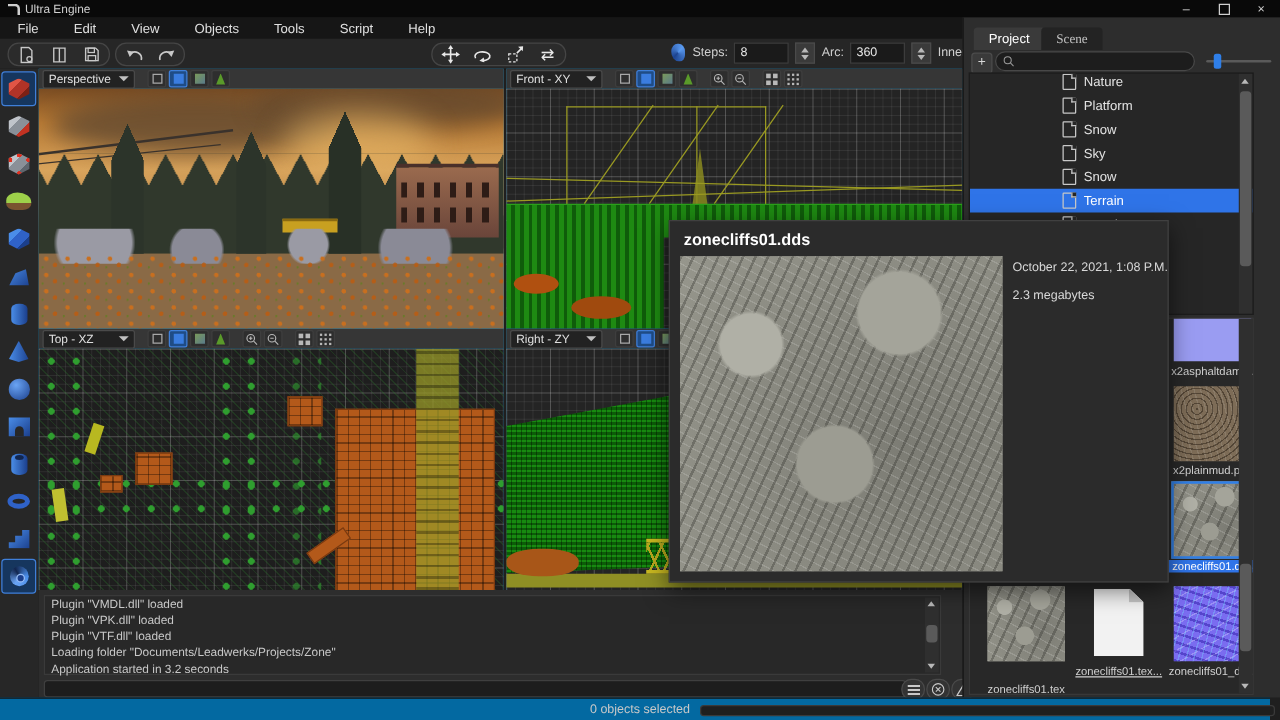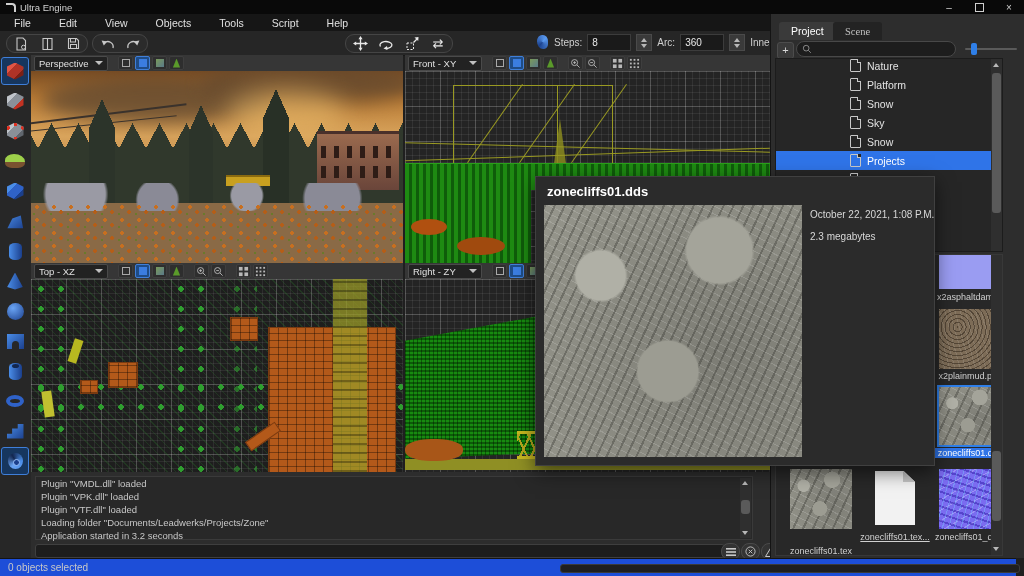--- a/index.html
+++ b/index.html
@@ -110,21 +110,21 @@
      repeating-linear-gradient(105deg,rgba(120,220,255,.35) 0 1px,transparent 1px 6px),
      repeating-linear-gradient(18deg,rgba(40,20,160,.45) 0 2px,transparent 2px 7px),
      repeating-linear-gradient(150deg,rgba(255,255,255,.25) 0 1px,transparent 1px 9px);}
   .tex-purple{background:#9a9cf2;}
   
   #popup{left:535px;top:176px;width:400px;height:290px;background:#2b2b2b;border:1px solid #404040;box-shadow:0 6px 18px rgba(0,0,0,.55);z-index:50;box-sizing:border-box;}
   #popuptitle{position:absolute;left:11px;top:7px;font-size:13px;font-weight:bold;color:#ffffff;}
   #popupimg{position:absolute;left:8px;top:28px;width:258px;height:252px;}
   .popmeta{position:absolute;left:274px;font-size:10px;color:#d8d8d8;white-space:nowrap;}
   
-  #statusbar{left:0;top:558px;width:1016px;height:18px;background:#1d4ed8;border-top:1px solid #141414;display:flex;align-items:center;box-sizing:border-box;}
+  #statusbar{left:0;top:558px;width:1016px;height:18px;background:#0369a1;border-top:1px solid #141414;display:flex;align-items:center;box-sizing:border-box;justify-content:center;}
   #statusbar span{margin-left:8px;font-size:10px;color:#c8c8c8;}
   #progressbar{position:absolute;left:560px;top:5px;width:458px;height:7px;background:#1f1f1f;border:1px solid #3a3a3a;border-radius:3px;}
   svg{display:block;}
 </style>
 </head>
 <body>
 
 <div id="app">
 
   <div id="titlebar" class="abs">
@@ -585,21 +585,21 @@
       <div class="treerow" style="top:54px;">
           <span class="fileglyph"></span>
           <span>Sky</span>
         </div>
       <div class="treerow" style="top:73px;">
           <span class="fileglyph"></span>
           <span>Snow</span>
         </div>
       <div class="treerow sel" style="top:92px;">
           <span class="fileglyph"></span>
-          <span>Projects</span>
+          <span>Terrain</span>
         </div>
       <div class="treerow" style="top:111px;">
           <span class="fileglyph"></span>
           <span>Wood</span>
         </div>
       <div class="vscroll" style="right:0;top:0;width:11px;height:192px;">
         <span class="tri-up abs" style="left:2px;top:4px;"></span>
         <div class="vthumb" style="top:14px;height:140px;"></div>
       </div>
     </div>

